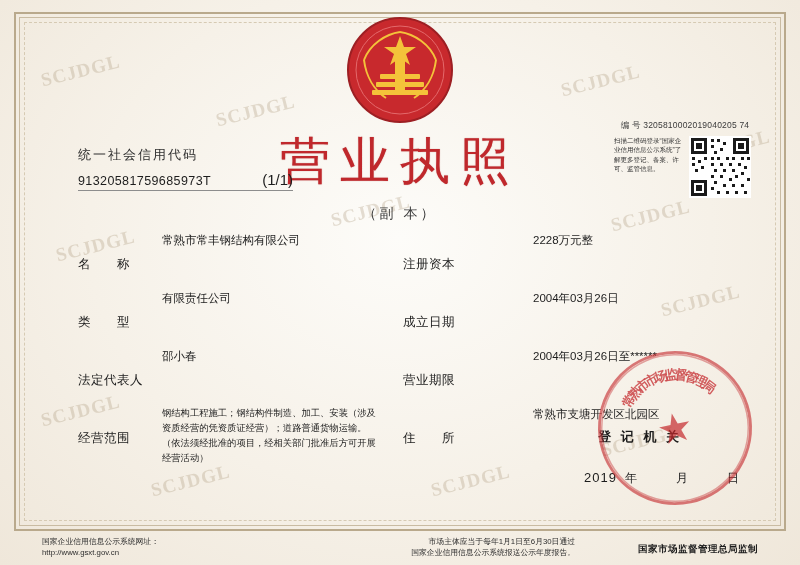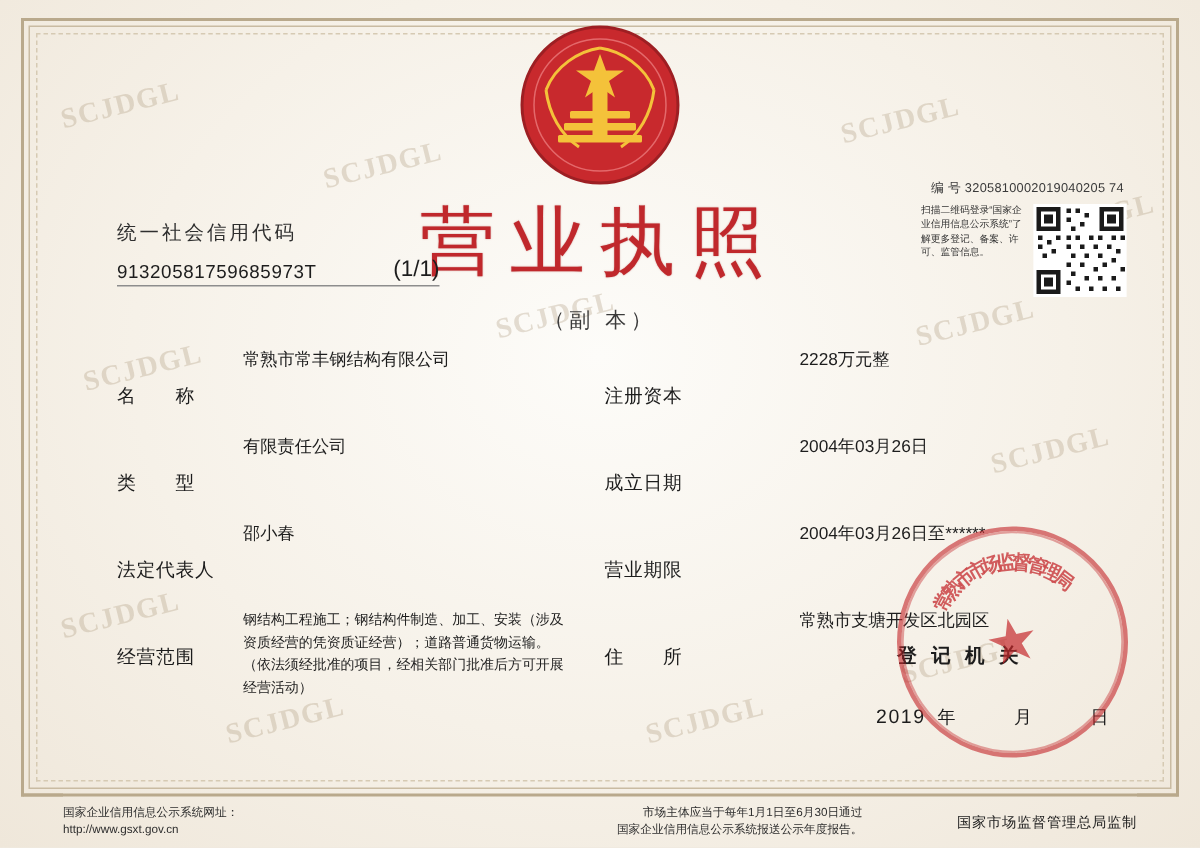--- a/index.html
+++ b/index.html
@@ -168,21 +168,21 @@
   .footer{
     position:absolute;left:0;right:0;bottom:6px;
     display:flex;justify-content:space-between;align-items:flex-start;
     padding:0 42px;
     font-size:7.8px;color:#2e2e2e;
     line-height:1.5;
     gap:34px;
   }
   .footer-left{width:220px;}
   .footer-mid{width:250px;text-align:right;}
-  .footer-right{font-size:9.5px;font-weight:normal;color:#1c1c1c;letter-spacing:0.5px;padding-top:6px;}
+  .footer-right{font-size:9.5px;font-weight:bold;color:#1c1c1c;letter-spacing:0.5px;padding-top:6px;}
   
   .corner{
     position:absolute;width:26px;height:26px;border:2px solid #b9a98c;
   }
   .c-tl{left:14px;top:12px;border-right:none;border-bottom:none;}
   .c-tr{right:14px;top:12px;border-left:none;border-bottom:none;}
   .c-bl{left:14px;bottom:34px;border-right:none;border-top:none;}
   .c-br{right:14px;bottom:34px;border-left:none;border-top:none;}
 </style>
 </head>

